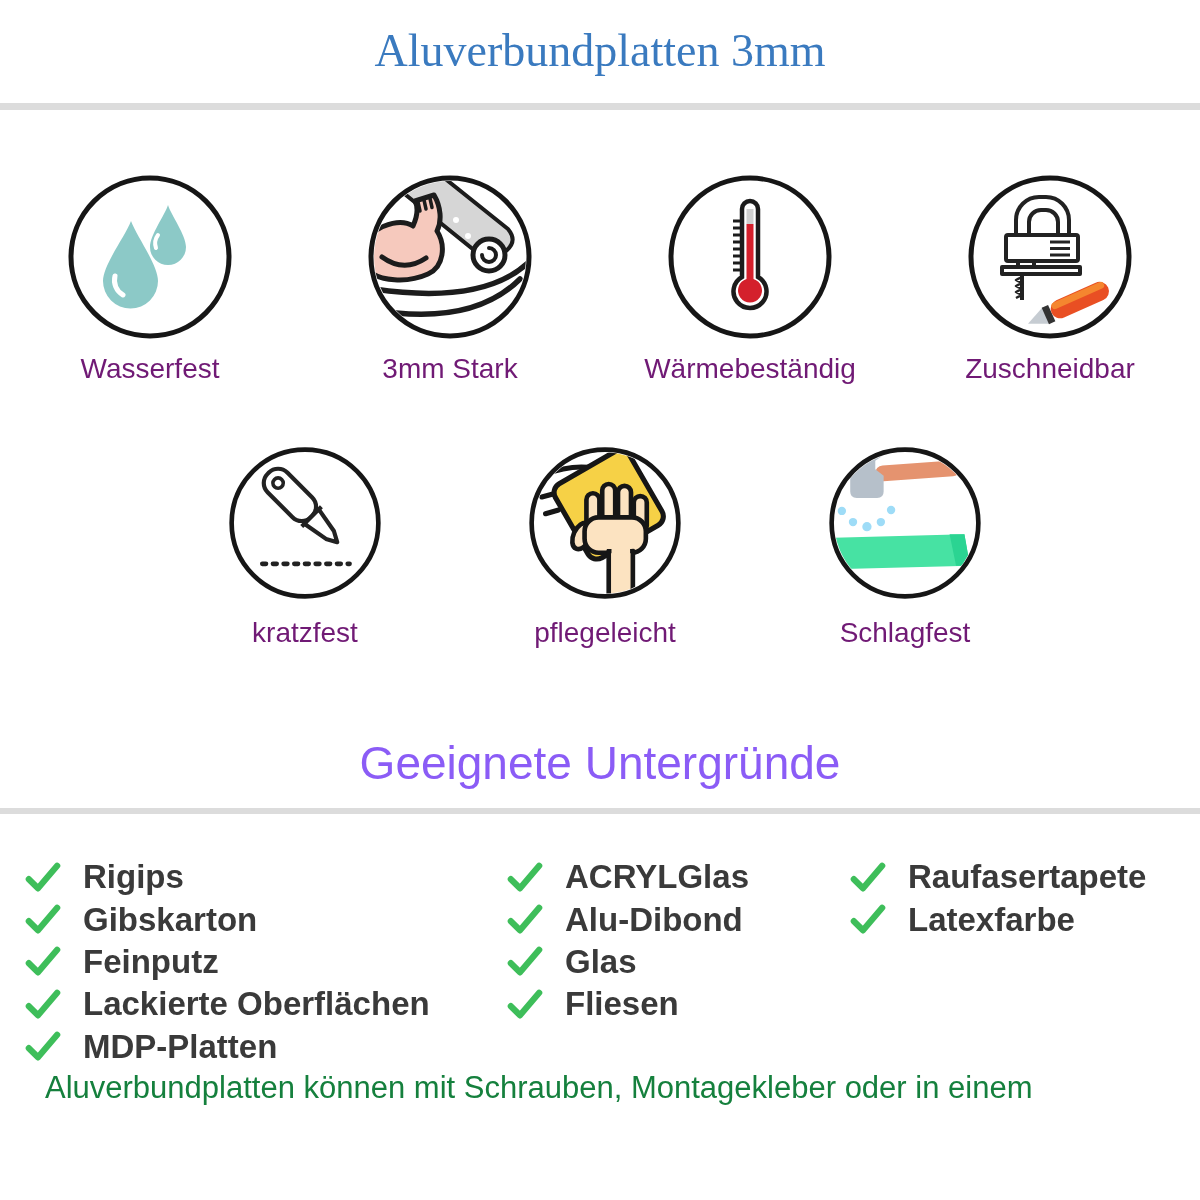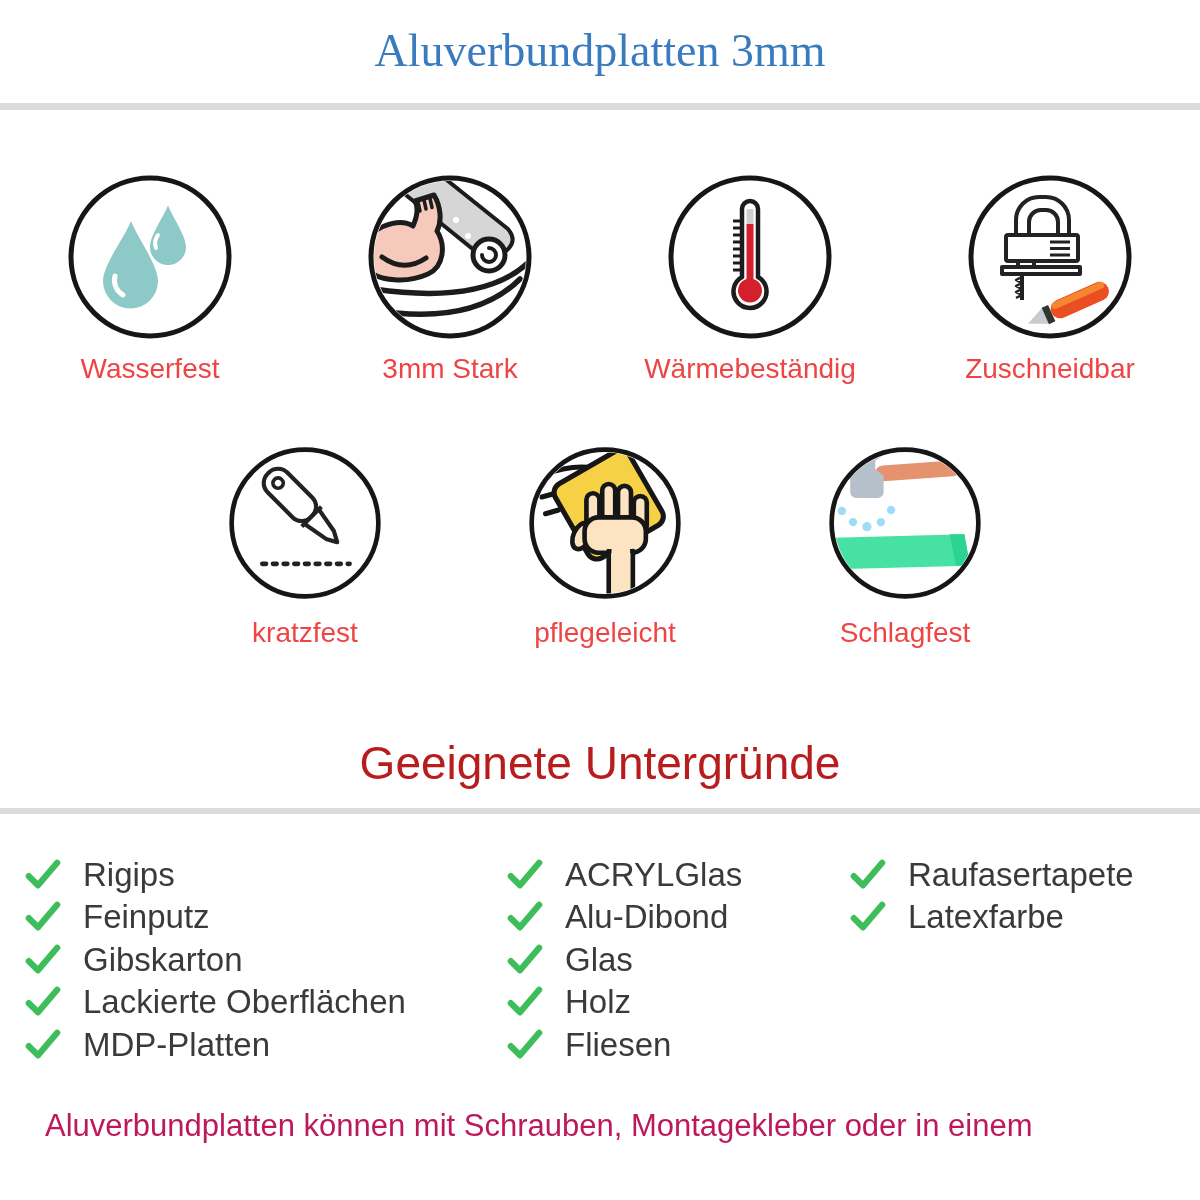--- a/index.html
+++ b/index.html
@@ -6,48 +6,48 @@
   .page{
     position:relative;width:1200px;height:1200px;background:#ffffff;
     font-family:"Liberation Sans",sans-serif;overflow:hidden;
   }
   .title{
     position:absolute;top:24px;left:0;width:100%;text-align:center;
     font-size:46px;color:#3a7abf;font-weight:400;font-family:Liberation Serif, serif;
   }
   .subtitle{
     position:absolute;top:736px;left:0;width:100%;text-align:center;
-    font-size:46px;color:#b91c1c;font-weight:400;
+    font-size:46px;color:#8b5cf6;font-weight:400;
   }
   .divider{position:absolute;left:0;width:100%;background:#dcdcdc;}
   .divider.d1{top:103px;height:7px;}
   .divider.d2{top:808px;height:6px;}
 
   .feature-row{position:absolute;display:flex;}
   .row1{top:173px;left:0;width:1200px;}
   .row2{top:445px;left:155px;width:900px;}
   .feature{width:300px;display:flex;flex-direction:column;align-items:center;}
   .row1 .feature svg.ficon{width:168px;height:168px;}
   .row2 .feature svg.ficon{width:156px;height:156px;}
-  .flabel{margin-top:12px;font-size:28px;color:#ef4444;white-space:nowrap;}
+  .flabel{margin-top:12px;font-size:28px;color:#701a75;white-space:nowrap;}
   .row2 .flabel{margin-top:16px;}
 
   .surfaces{position:absolute;top:856px;left:0;width:1200px;height:230px;}
   .scol{position:absolute;top:0;list-style:none;margin:0;padding:0;}
   .scol.c1{left:23px;}
   .scol.c2{left:505px;}
   .scol.c3{left:848px;}
-  .scol li{height:42.4px;display:flex;align-items:flex-start;}
+  .scol li{height:42.4px;display:flex;align-items:center;font-weight:bold;}
   svg.check{width:40px;height:37px;margin-right:20px;flex:none;}
   svg.check polyline{fill:none;stroke:#3ebe5a;stroke-width:7.5;stroke-linecap:round;stroke-linejoin:round;}
   .sitem{font-size:33px;color:#3a3a3a;white-space:nowrap;}
 
   .footer{
-    position:absolute;top:1103px;left:45px;width:1120px;
-    font-size:31px;line-height:46px;color:#be185d;
+    position:absolute;top:1065px;left:45px;width:1120px;
+    font-size:31px;line-height:46px;color:#15803d;
   }
 </style>
 </head>
 <body>
 
 <div class="page">
 
   <div class="title">Aluverbundplatten 3mm</div>
   <div class="divider d1"></div>
 
@@ -215,32 +215,32 @@
       <li>
         <svg class="check" viewBox="0 0 48 44">
             <polyline points="7,24 18,35 41,8"></polyline>
           </svg>
         <span class="sitem">Rigips</span>
       </li>
       <li>
         <svg class="check" viewBox="0 0 48 44">
             <polyline points="7,24 18,35 41,8"></polyline>
           </svg>
+        <span class="sitem">Gibskarton</span>
+      </li>
+      <li>
+        <svg class="check" viewBox="0 0 48 44">
+            <polyline points="7,24 18,35 41,8"></polyline>
+          </svg>
         <span class="sitem">Feinputz</span>
       </li>
       <li>
         <svg class="check" viewBox="0 0 48 44">
             <polyline points="7,24 18,35 41,8"></polyline>
           </svg>
-        <span class="sitem">Gibskarton</span>
-      </li>
-      <li>
-        <svg class="check" viewBox="0 0 48 44">
-            <polyline points="7,24 18,35 41,8"></polyline>
-          </svg>
         <span class="sitem">Lackierte Oberflächen</span>
       </li>
       <li>
         <svg class="check" viewBox="0 0 48 44">
             <polyline points="7,24 18,35 41,8"></polyline>
           </svg>
         <span class="sitem">MDP-Platten</span>
       </li>
     </ul>
 
@@ -255,26 +255,20 @@
         <svg class="check" viewBox="0 0 48 44">
             <polyline points="7,24 18,35 41,8"></polyline>
           </svg>
         <span class="sitem">Alu-Dibond</span>
       </li>
       <li>
         <svg class="check" viewBox="0 0 48 44">
             <polyline points="7,24 18,35 41,8"></polyline>
           </svg>
         <span class="sitem">Glas</span>
-      </li>
-      <li>
-        <svg class="check" viewBox="0 0 48 44">
-            <polyline points="7,24 18,35 41,8"></polyline>
-          </svg>
-        <span class="sitem">Holz</span>
       </li>
       <li>
         <svg class="check" viewBox="0 0 48 44">
             <polyline points="7,24 18,35 41,8"></polyline>
           </svg>
         <span class="sitem">Fliesen</span>
       </li>
     </ul>
 
     <ul class="scol c3">

